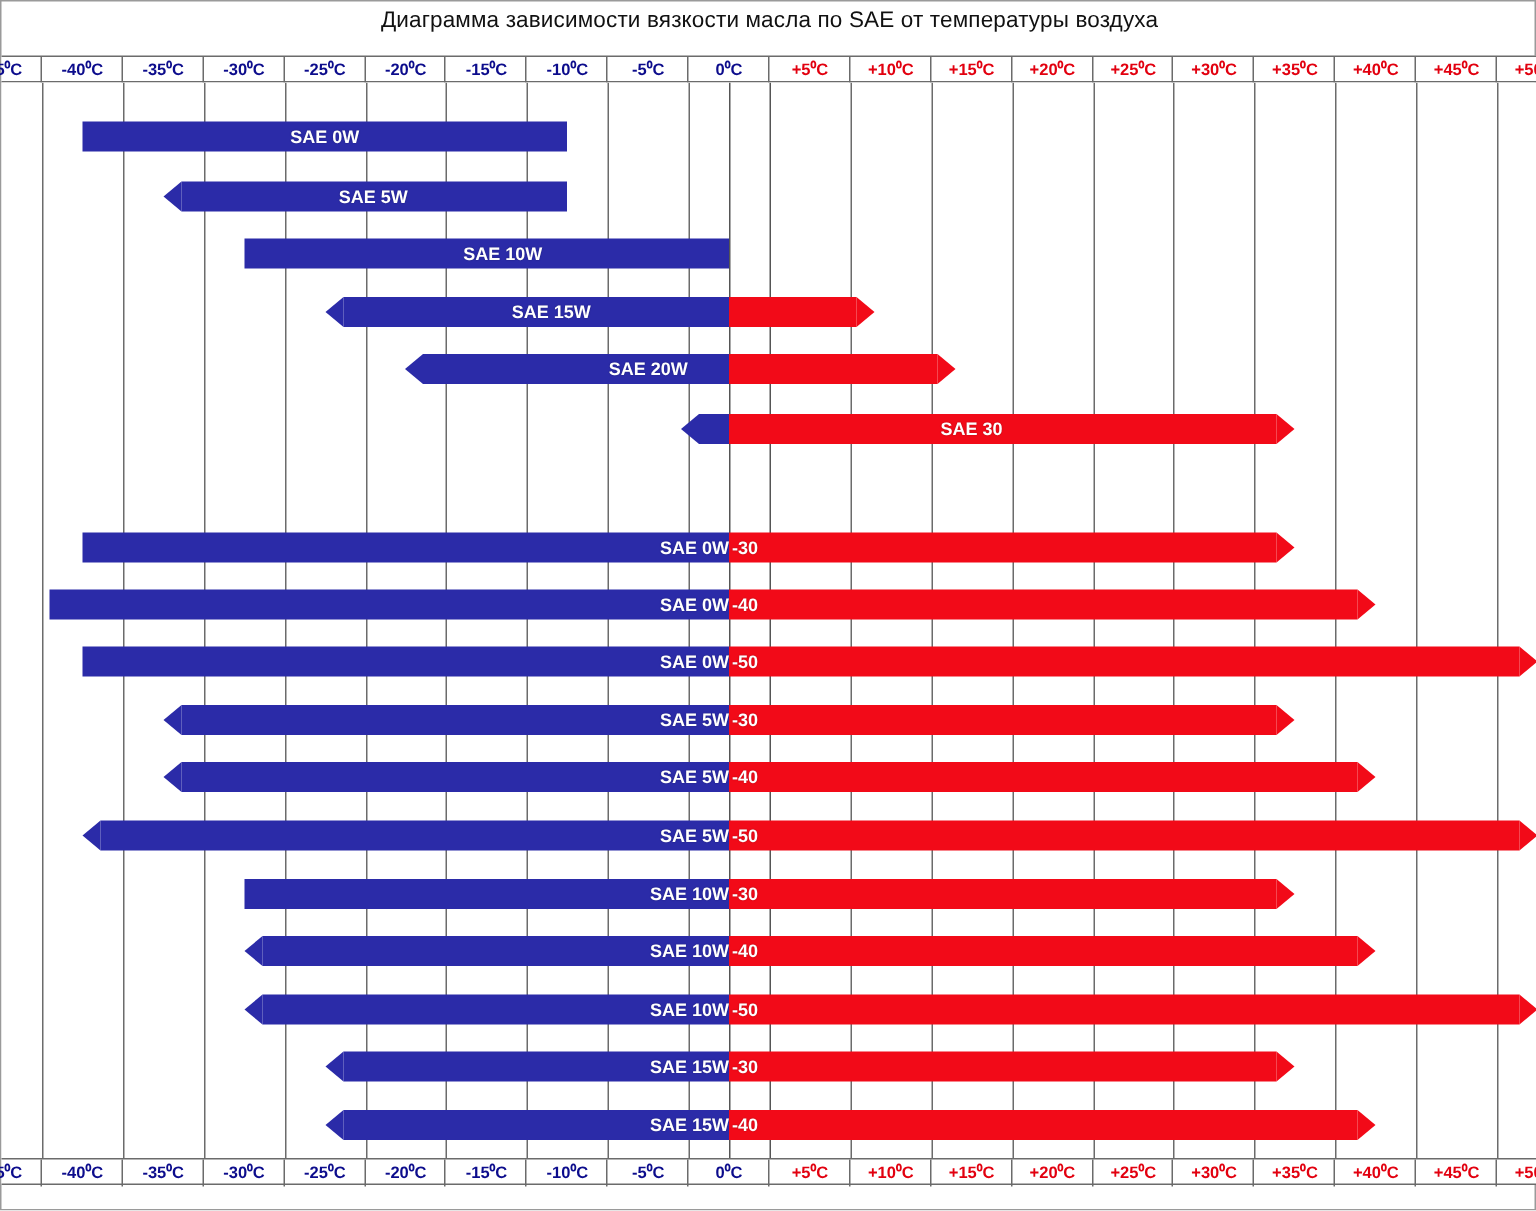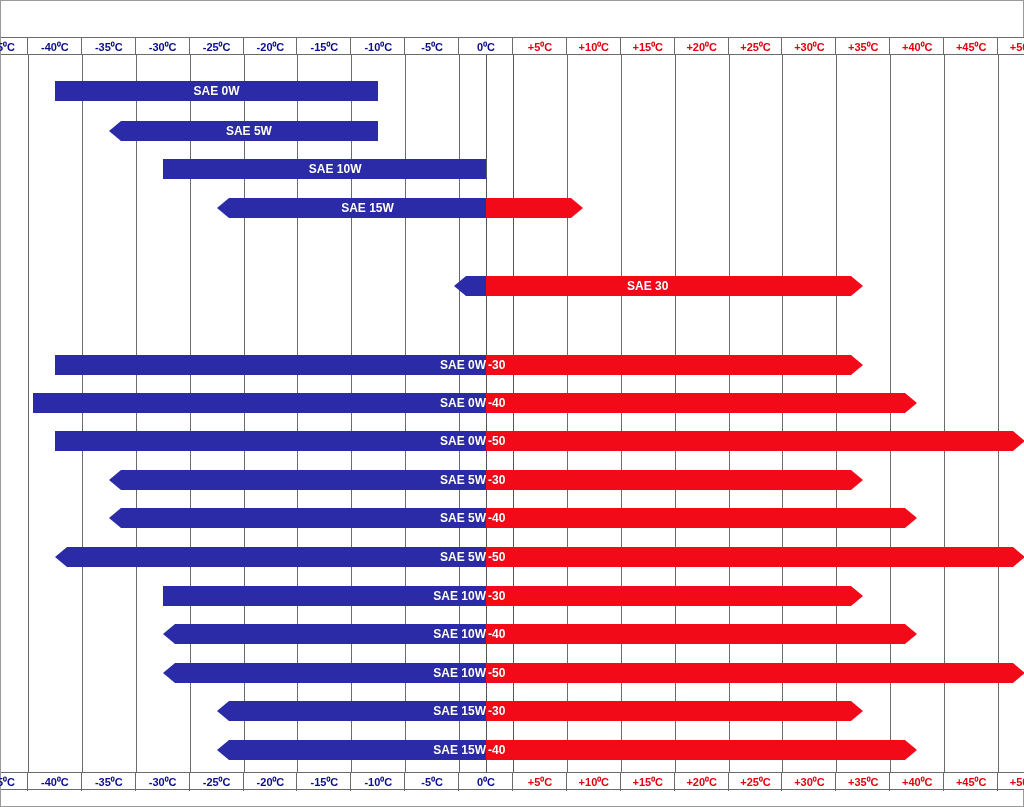--- a/index.html
+++ b/index.html
@@ -96,20 +96,21 @@
     text-shadow:0 0 1px rgba(0,0,0,.35);
   }
   .bar-label.split-left{text-align:right;padding-right:2px;}
   .bar-label.split-right{text-align:left;padding-left:2px;}
 </style>
 </head>
 <body>
 
 <div id="chart-root">
 
+  <div class="title">Диаграмма зависимости вязкости масла по SAE от температуры воздуха</div>
 
   <div class="axis top" id="axis-top">
       <div class="tick cold" style="left: -26.9474px; width: 53.8947px;"><span>-45⁰C</span><span class="sep"></span></div>
       <div class="tick cold" style="left: 26.9474px; width: 53.8947px;"><span>-40⁰C</span><span class="sep"></span></div>
       <div class="tick cold" style="left: 80.8421px; width: 53.8947px;"><span>-35⁰C</span><span class="sep"></span></div>
       <div class="tick cold" style="left: 134.737px; width: 53.8947px;"><span>-30⁰C</span><span class="sep"></span></div>
       <div class="tick cold" style="left: 188.632px; width: 53.8947px;"><span>-25⁰C</span><span class="sep"></span></div>
       <div class="tick cold" style="left: 242.526px; width: 53.8947px;"><span>-20⁰C</span><span class="sep"></span></div>
       <div class="tick cold" style="left: 296.421px; width: 53.8947px;"><span>-15⁰C</span><span class="sep"></span></div>
       <div class="tick cold" style="left: 350.316px; width: 53.8947px;"><span>-10⁰C</span><span class="sep"></span></div>
@@ -171,20 +172,31 @@
         <div class="seg cold">
           <div class="body" style="left: 227.579px; width: 257.474px;"></div>
           <div class="arrow left cold" style="left: 215.579px;"></div>
         </div>
         <div class="seg warm">
           <div class="body" style="left: 485.053px; width: 85.0105px;"></div>
           <div class="arrow right warm" style="left: 570.063px;"></div>
         </div>
         <div class="bar-label" style="left: 276.484px; width: 180px;">SAE 15W</div>
       </div>
+      <div class="bar" style="top: 181px; left: 0px; width: 1024px;">
+        <div class="seg cold">
+          <div class="body" style="left: 281.474px; width: 203.579px;"></div>
+          <div class="arrow left cold" style="left: 269.474px;"></div>
+        </div>
+        <div class="seg warm">
+          <div class="body" style="left: 485.053px; width: 138.905px;"></div>
+          <div class="arrow right warm" style="left: 623.958px;"></div>
+        </div>
+        <div class="bar-label" style="left: 341.158px; width: 180px;">SAE 20W</div>
+      </div>
       <div class="bar" style="top: 221px; left: 0px; width: 892px;">
         <div class="seg cold">
           <div class="body" style="left: 464.716px; width: 20.3368px;"></div>
           <div class="arrow left cold" style="left: 452.716px;"></div>
         </div>
         <div class="seg warm">
           <div class="body" style="left: 485.053px; width: 365.263px;"></div>
           <div class="arrow right warm" style="left: 850.316px;"></div>
         </div>
         <div class="bar-label" style="left: 556.737px; width: 180px;">SAE 30</div>

